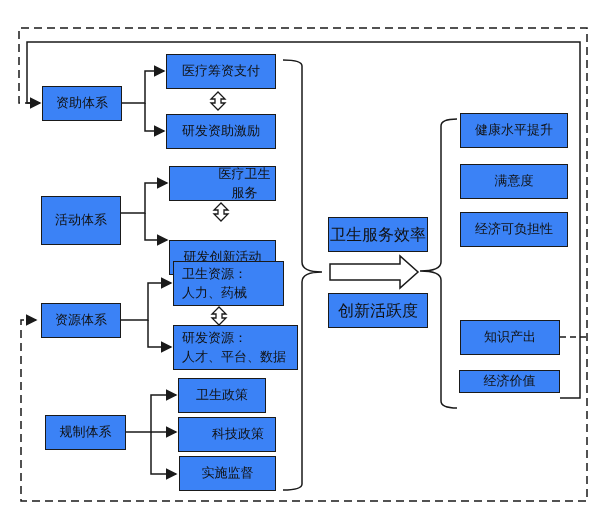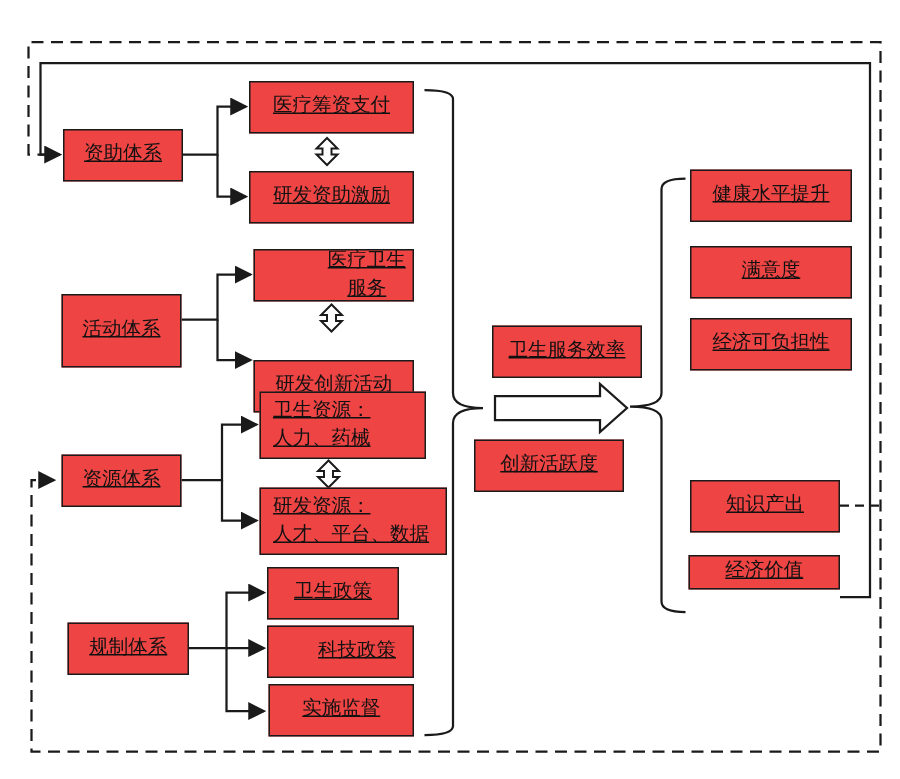--- a/index.html
+++ b/index.html
@@ -1,23 +1,23 @@
 <!DOCTYPE html>
 <html><head>
 <meta charset="utf-8">
 <style>
   html, body { margin: 0; padding: 0; background: #ffffff; }
   body { width: 600px; height: 519px; position: relative; overflow: hidden;
          font-family: "DejaVu Sans", sans-serif; }
   svg { position: absolute; left: 0; top: 0; }
   .box { position: absolute; box-sizing: border-box; border: 1.5px solid #1a1a1a;
-         background: #ef4444; display: flex; align-items: center; justify-content: center;
-         font-size: 13px; color: #111; text-align: center; line-height: 1.45; text-decoration: underline; }
+         background: #3b82f6; display: flex; align-items: center; justify-content: center;
+         font-size: 13px; color: #111; text-align: center; line-height: 1.45; }
   .box.left { justify-content: flex-start; text-align: left; padding-left: 8px; }
-  .box.small { font-size: 13px; }
+  .box.small { font-size: 16px; }
 </style>
 </head>
 <body>
 
 <svg width="600" height="519">
   <defs>
     <marker id="ah" markerWidth="8" markerHeight="8" refX="7" refY="4" orient="auto">
       <path d="M0,0 L8,4 L0,8 z" fill="#1a1a1a"></path>
     </marker>
   </defs>
@@ -67,19 +67,19 @@
 <div class="box" style="left:169px;top:223px;width:107px;height:35px;margin-top:17px;">研发创新活动</div>
 <div class="box left" style="left:173px;top:261px;width:111px;height:45px;white-space:pre-line;">卫生资源：
 人力、药械</div>
 <div class="box left" style="left:173px;top:325px;width:125px;height:45px;white-space:pre-line;">研发资源：
 人才、平台、数据</div>
 <div class="box" style="left:178px;top:378px;width:88px;height:35px;">卫生政策</div>
 <div class="box" style="left:178px;top:417px;width:98px;height:35px;padding-left:22px;">科技政策</div>
 <div class="box" style="left:179px;top:456px;width:97px;height:35px;">实施监督</div>
 
 <div class="box small" style="left:328px;top:217px;width:100px;height:35px;">卫生服务效率</div>
-<div class="box small" style="left:316px;top:293px;width:100px;height:35px;">创新活跃度</div>
+<div class="box small" style="left:328px;top:293px;width:100px;height:35px;">创新活跃度</div>
 
 <div class="box" style="left:460px;top:113px;width:108px;height:35px;">健康水平提升</div>
 <div class="box" style="left:460px;top:164px;width:108px;height:35px;">满意度</div>
 <div class="box" style="left:460px;top:212px;width:108px;height:35px;">经济可负担性</div>
 <div class="box" style="left:460px;top:320px;width:100px;height:35px;">知识产出</div>
 <div class="box" style="left:459px;top:370px;width:101px;height:23px;">经济价值</div>
 
 </body></html>

